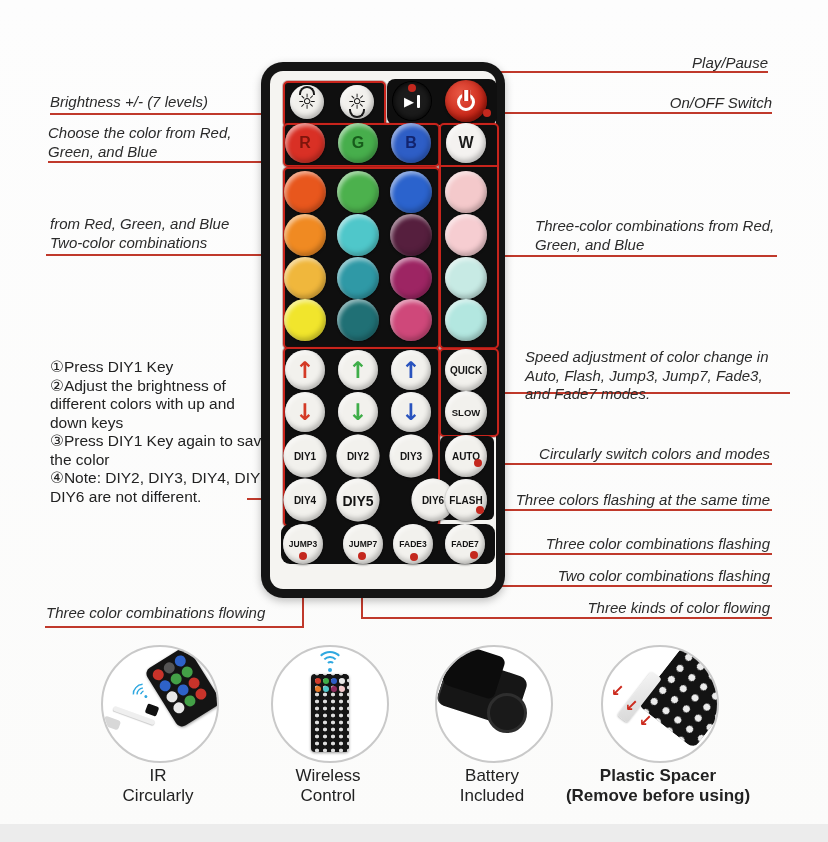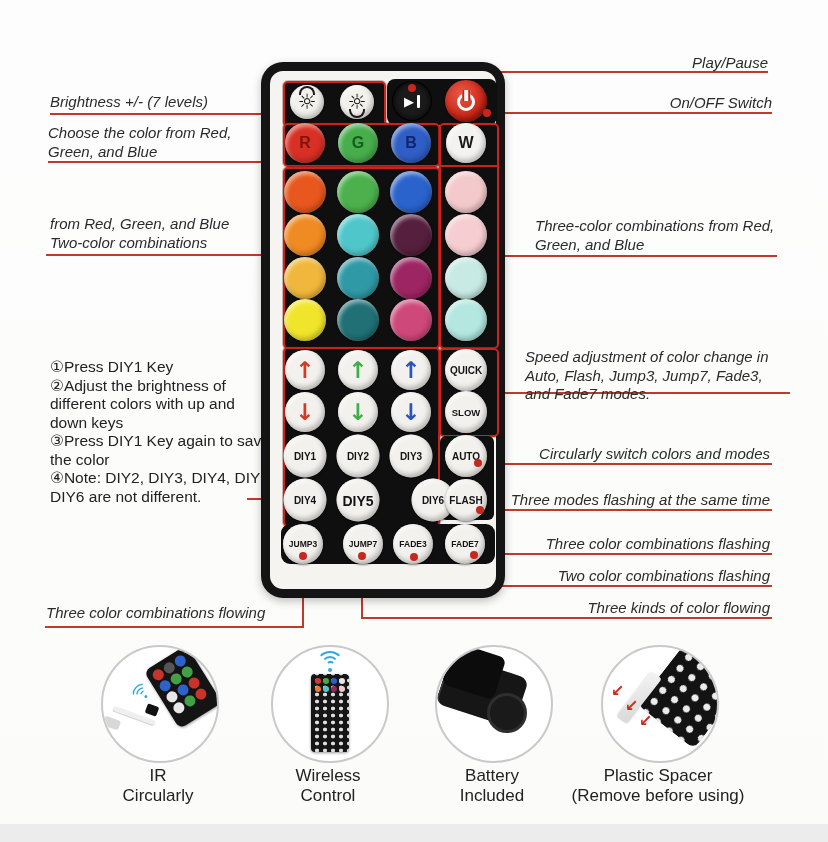--- a/index.html
+++ b/index.html
@@ -122,21 +122,21 @@
   <div class="lbl" style="left:535px;top:216px;">
     <div>Three-color combinations from Red,</div>
     <div>Green, and Blue</div>
   </div>
   <div class="lbl" style="left:525px;top:348px;line-height:18.5px;">
     <div>Speed adjustment of color change in</div>
     <div>Auto, Flash, Jump3, Jump7, Fade3,</div>
     <div>and Fade7 modes.</div>
   </div>
   <div class="lbl right" style="right:58px;top:444px;">Circularly switch colors and modes</div>
-  <div class="lbl right" style="right:58px;top:490px;">Three modes flashing at the same time</div>
+  <div class="lbl right" style="right:58px;top:490px;">Three colors flashing at the same time</div>
   <div class="lbl right" style="right:58px;top:534px;">Three color combinations flashing</div>
   <div class="lbl right" style="right:58px;top:566px;">Two color combinations flashing</div>
   <div class="lbl right" style="right:58px;top:598px;">Three kinds of color flowing</div>
 
   <div class="shell"></div>
   <div class="face"></div>
 
   <div class="grp rbox" style="left:283px;top:81px;width:99px;height:42px;"></div>
   <div class="grp blackpanel" style="left:387px;top:79px;width:110px;height:46px;"></div>
   <div class="grp rbox" style="left:283px;top:123px;width:153px;height:40px;"></div>
@@ -304,19 +304,19 @@
     <div>Circularly</div>
   </div>
   <div class="flabel" style="left:328px;top:766px;">
     <div>Wireless</div>
     <div>Control</div>
   </div>
   <div class="flabel" style="left:492px;top:766px;">
     <div>Battery</div>
     <div>Included</div>
   </div>
-  <div class="flabel" style="left:658px;top:766px;">
+  <div class="flabel" style="left:658px;top:766px;font-weight:bold;">
     <div>Plastic Spacer</div>
     <div>(Remove before using)</div>
   </div>
 
   <div class="graystrip"></div>
 </div>
 
 </body></html>

